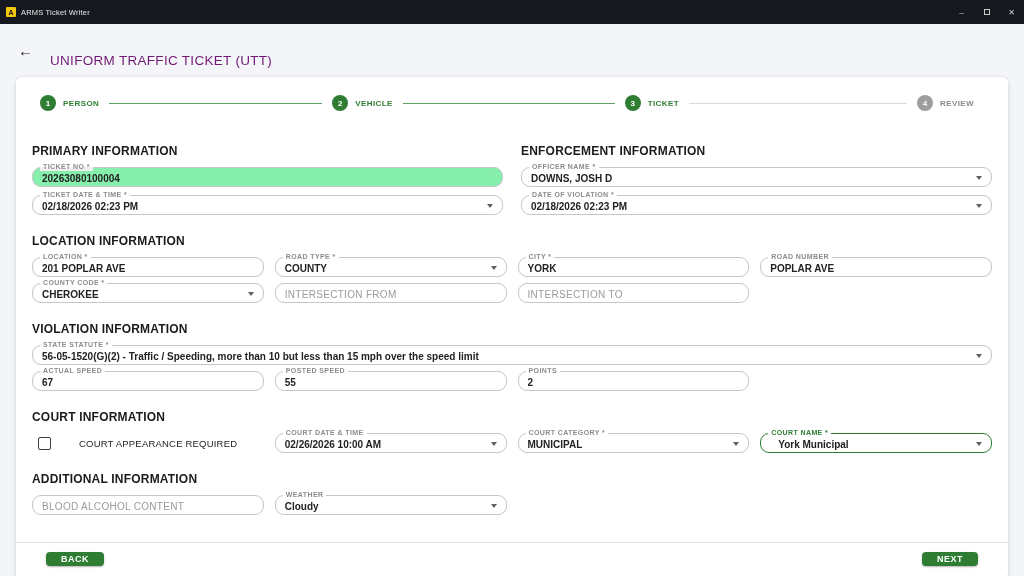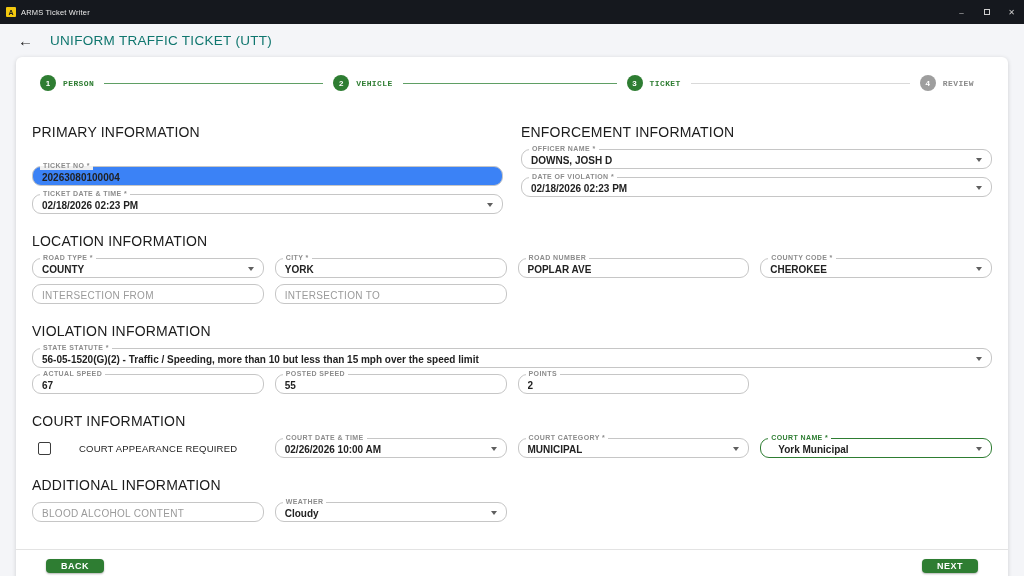--- a/index.html
+++ b/index.html
@@ -21,52 +21,52 @@
   .titlebar{height:24px;background:var(--titlebar);display:flex;align-items:center;padding:0 0 0 6px;}
   .logo{width:10px;height:10px;background:#f2c80f;color:#15181e;font-size:7px;font-weight:800;
         display:flex;align-items:center;justify-content:center;border-radius:1px;margin-right:5px;}
   .app-name{color:#e9e9e9;font-size:7.5px;letter-spacing:.2px;}
   .win-controls{margin-left:auto;display:flex;height:100%;}
   .win-btn{width:25px;height:100%;color:#cfcfcf;font-size:8px;display:flex;align-items:center;justify-content:center;cursor:default;}
   .max-glyph{width:6px;height:6px;border:1px solid #cfcfcf;display:inline-block;}
   
   .page-header{display:flex;align-items:center;gap:17px;padding:9px 18px 9px 18px;}
   .back-arrow{font-size:15px;color:#222;line-height:1;}
-  .page-title{font-size:13.5px;color:#0f766e;letter-spacing:.3px;}
+  .page-title{font-size:13.5px;color:#701a75;letter-spacing:.3px;margin-top:20px;}
   
   .card{margin:0 16px;background:#fff;border-radius:6px;box-shadow:0 1px 4px rgba(0,0,0,.16);
         padding:16px 16px 0;}
   
   .stepper{display:flex;align-items:center;padding:2px 8px 0;}
   .step{display:flex;align-items:center;flex:1;min-width:0;}
   .step:last-child{flex:0 0 auto;}
   .s-circle{width:16px;height:16px;border-radius:50%;background:var(--accent);color:#fff;
             font-size:8px;font-weight:600;display:flex;align-items:center;justify-content:center;flex:0 0 auto;}
-  .s-label{font-size:8px;font-weight:600;color:var(--accent);margin:0 10px 0 7px;letter-spacing:.4px;white-space:nowrap;font-family:Liberation Mono, monospace;}
+  .s-label{font-size:8px;font-weight:600;color:var(--accent);margin:0 10px 0 7px;letter-spacing:.4px;white-space:nowrap;}
   .s-line{flex:1;height:1px;background:#5f9f64;margin-right:10px;}
   .step.pending .s-circle{background:#9e9e9e;}
   .step.pending .s-label{color:#8a8a8a;}
   .s-line.pending{background:#d9d9d9;}
   
   .form{padding:0 0 0 0;}
   .section{margin-top:19px;}
   .section.first{margin-top:33px;}
-  .sec-title{font-size:14px;font-weight:400;color:#1b1b1b;letter-spacing:.2px;margin-bottom:9px;}
+  .sec-title{font-size:12px;font-weight:700;color:#1b1b1b;letter-spacing:.2px;margin-bottom:9px;}
   .grid2{display:grid;grid-template-columns:1fr 1fr;column-gap:18px;}
   .grid4{display:grid;grid-template-columns:repeat(4,1fr);gap:6px 11px;}
   .stack{display:flex;flex-direction:column;gap:8px;}
   .field{position:relative;height:20px;border:1px solid var(--border);border-radius:9px;background:#fff;
          display:flex;align-items:center;padding:2px 9px 0;min-width:0;}
   .flabel{position:absolute;top:-5px;left:7px;font-size:7px;letter-spacing:.4px;color:var(--label);
           background:#fff;padding:0 3px;font-weight:600;white-space:nowrap;line-height:1.2;}
   .fvalue{font-size:10px;font-weight:700;color:#222;white-space:nowrap;overflow:hidden;text-overflow:ellipsis;}
   .fvalue.ph{color:#9a9a9a;font-weight:400;letter-spacing:.3px;}
   .caret{margin-left:auto;width:0;height:0;border-left:3.5px solid transparent;border-right:3.5px solid transparent;
          border-top:4px solid #5f5f5f;flex:0 0 auto;}
-  .field.disabled{background:#3b82f6;margin-top:17px;}
+  .field.disabled{background:#86efac;}
   .field.disabled .flabel{background:linear-gradient(#fff 55%,#f0f0f0 55%);}
   .field.focused{border-color:var(--accent);padding-left:17px;}
   .field.focused .flabel{color:var(--accent);}
   .cb-cell{display:flex;align-items:center;gap:28px;padding-left:6px;}
   .checkbox{width:13px;height:13px;border:1.7px solid #3c3c3c;border-radius:2px;background:#fff;flex:0 0 auto;}
   .cb-label{font-size:9.5px;font-weight:500;color:#1d1d1d;letter-spacing:.2px;}
   
   .footer{margin:27px -16px 0;border-top:1px solid #e3e3e3;padding:9px 30px 13px;display:flex;justify-content:space-between;}
   .btn{background:var(--accent);color:#fff;font-size:9px;font-weight:700;letter-spacing:.5px;
        padding:2px 15px;border-radius:4px;border:none;box-shadow:0 1px 2px rgba(0,0,0,.3);
@@ -147,20 +147,24 @@
             <span class="caret"></span>
           </div>
         </div>
       </div>
     </div>
 
     <div class="section">
       <div class="sec-title">LOCATION INFORMATION</div>
       <div class="grid4">
         <div class="field">
+          <span class="flabel">LOCATION *</span>
+          <span class="fvalue">201 POPLAR AVE</span>
+        </div>
+        <div class="field">
           <span class="flabel">ROAD TYPE *</span>
           <span class="fvalue">COUNTY</span>
           <span class="caret"></span>
         </div>
         <div class="field">
           <span class="flabel">CITY *</span>
           <span class="fvalue">YORK</span>
         </div>
         <div class="field">
           <span class="flabel">ROAD NUMBER</span>

